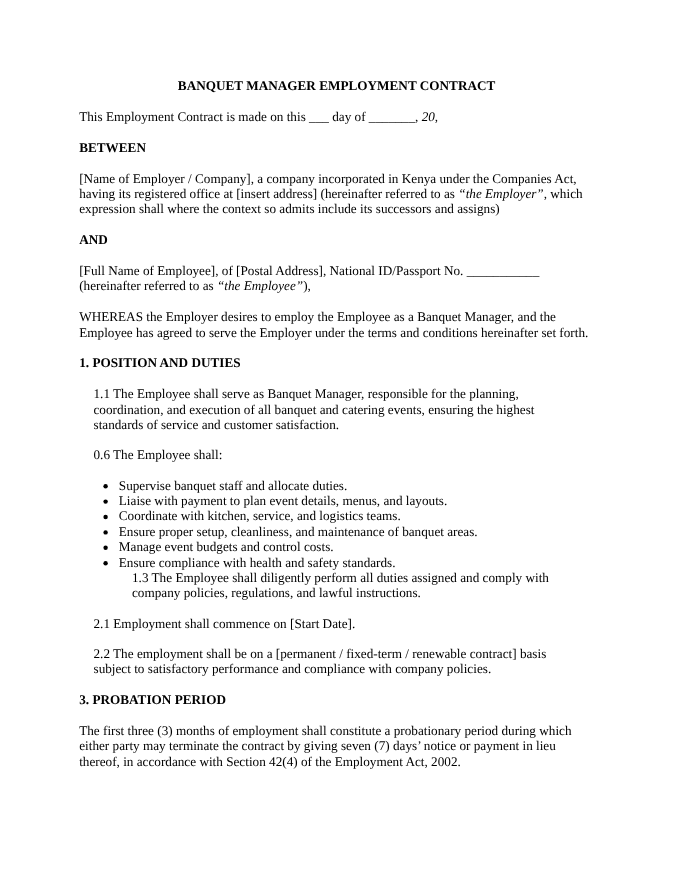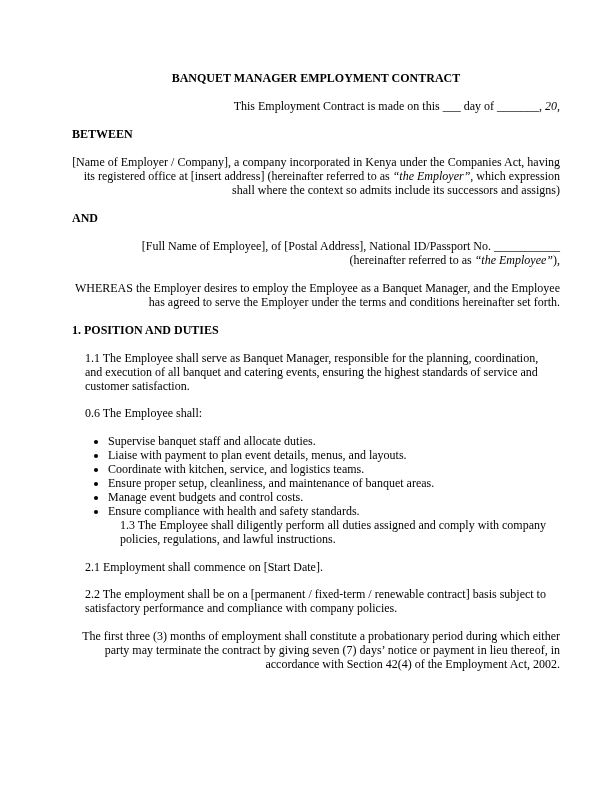--- a/index.html
+++ b/index.html
@@ -11,31 +11,30 @@
     position: relative;
     width: 612px;
     height: 792px;
     margin: 0;
     background: #ffffff;
     color: #000000;
     font-family: "Liberation Serif", "DejaVu Serif", serif;
     font-size: 12px;
     line-height: 14px;
     box-sizing: border-box;
-    padding: 71px 52px 0 72px;
+    padding: 71px 72px 0 72px;
     overflow: hidden;
   }
   .doc-title {
     text-align: center;
     font-weight: bold;
     margin: 0 0 14px 0;
   }
   p.block {
     margin: 0 0 14px 0;
-    text-align: right;
   }
   p.tight {
     margin: 13px;
   }
   .group {
     margin: 0 0 14px 0;
   }
   .heading {
     font-weight: bold;
     margin: 0 0 14px 0;
@@ -92,16 +91,17 @@
   </ul>
 
   <p class="hanging">1.3 The Employee shall diligently perform all duties assigned and comply with company policies, regulations, and lawful instructions.</p>
 
 
   <div class="group">
     <p class="tight">2.1 Employment shall commence on [Start Date].</p>
     <p class="tight">2.2 The employment shall be on a [permanent / fixed-term / renewable contract] basis subject to satisfactory performance and compliance with company policies.</p>
   </div>
 
+  <p class="heading">3. PROBATION PERIOD</p>
 
   <p class="block">The first three (3) months of employment shall constitute a probationary period during which either party may terminate the contract by giving seven (7) days’ notice or payment in lieu thereof, in accordance with Section 42(4) of the Employment Act, 2002.</p>
 
 </div>
 
 </body></html>

